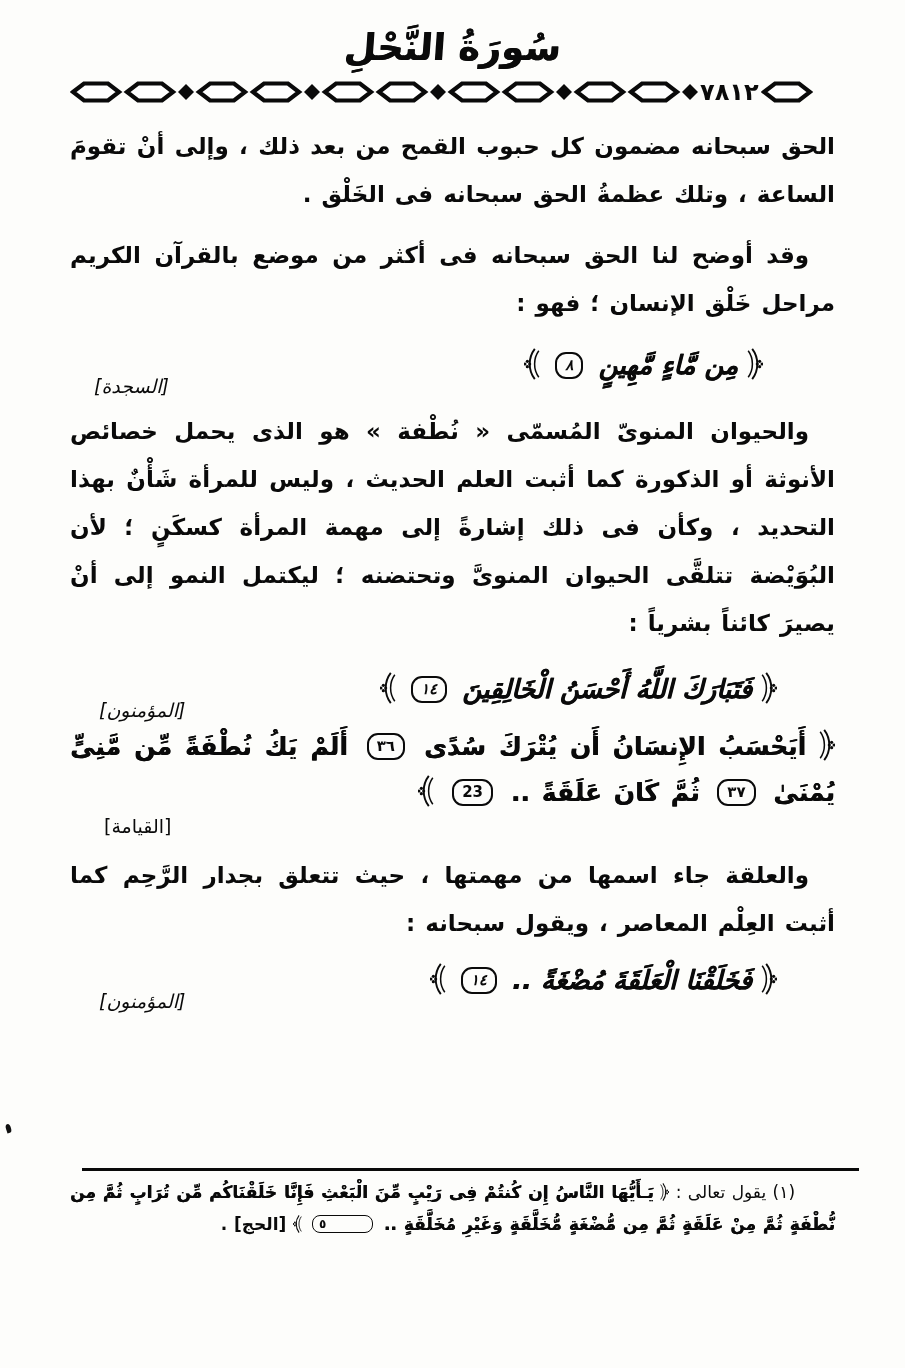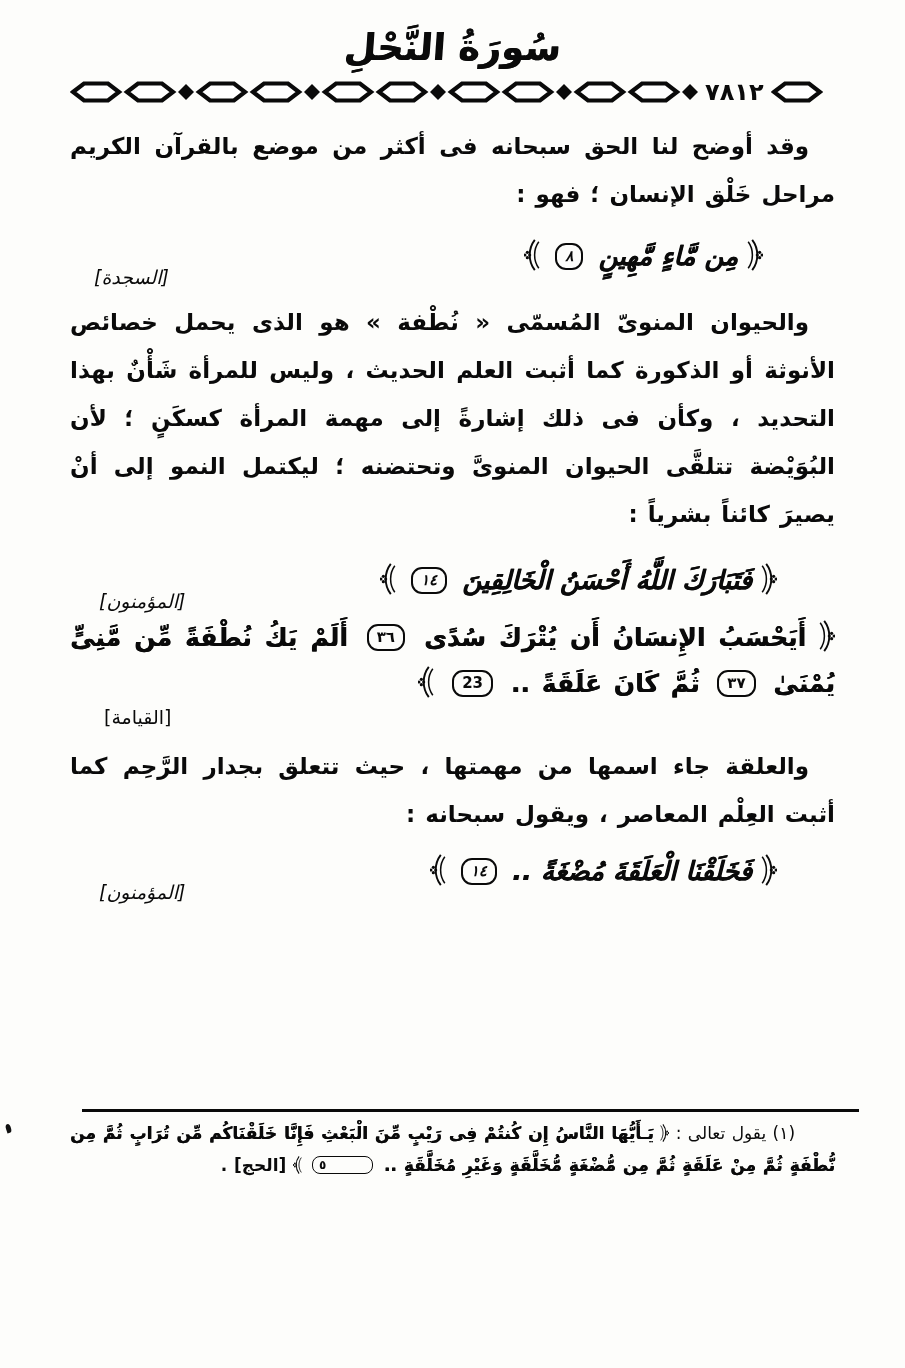--- a/index.html
+++ b/index.html
@@ -21,21 +21,21 @@
     text-align:center;
     font-size:37px;
     font-weight:bold;
     letter-spacing:1px;
     transform:skewX(-4deg);
     text-shadow:0.6px 0 #0a0a0a;
   }
   .chain-row{
     margin-top:6px;
     display:flex;direction:ltr;
-    align-items:center;gap:5px;height:34px;
+    align-items:center;height:34px;
   }
   .chain-long{flex:0 0 auto;display:block;}
   .page-num{
     font-size:24px;font-weight:bold;letter-spacing:2px;
     padding:0 2px;white-space:nowrap;direction:rtl;
   }
 
   
   .para{
     margin:0;margin-top:13px;
@@ -85,21 +85,21 @@
     display:inline-block;
     border:2px solid #0a0a0a;border-radius:11px;
     padding:0 8px;margin:0 6px;
     font-size:15px;line-height:23px;
     vertical-align:4px;font-weight:bold;
     text-shadow:none;
   }
   .orn{vertical-align:-9px;}
 
   
-  .footnote-area{position:absolute;top:1109px;right:70px;left:70px;}
+  .footnote-area{position:absolute;top:1168px;right:70px;left:70px;}
   .separator{height:3px;background:#0a0a0a;margin-left:12px;margin-right:-24px;}
   .footnote{
     margin-top:5px;
     font-size:17px;line-height:32px;
     text-align:justify;
     text-indent:40px;
     word-spacing:1px;
   }
   .fn-marker,.fn-lead{font-weight:normal;}
   .fn-verse{font-weight:bold;text-shadow:0.4px 0 #0a0a0a;}
@@ -168,20 +168,21 @@
         <use href="#chlink" x="504"></use>
           <use href="#chlink" x="558"></use>
           <use href="#chdiamond" x="612"></use>
       </svg>
       <span class="page-num">٧٨١٢</span>
       <svg width="52" height="26" viewBox="0 0 52 26">
         <use href="#chlink" x="0"></use>
       </svg>
     </div>
 
+    <p class="para">الحق سبحانه مضمون كل حبوب القمح من بعد ذلك ، وإلى أنْ تقومَ الساعة ، وتلك عظمةُ الحق سبحانه فى الخَلْق .</p>
 
     <p class="para indent">وقد أوضح لنا الحق سبحانه فى أكثر من موضع بالقرآن الكريم مراحل خَلْق الإنسان ؛ فهو :</p>
 
     <div class="verse v1">
       <svg class="orn" width="16" height="38" viewBox="0 0 20 42">
           <use href="#orn-open"></use>
         </svg>
       <span>مِن مَّاءٍ مَّهِينٍ</span>
       <span class="vnum">٨</span>
       <svg class="orn" width="16" height="38" viewBox="0 0 20 42">

